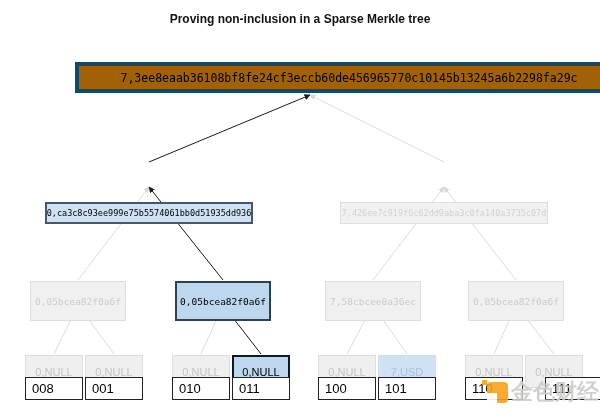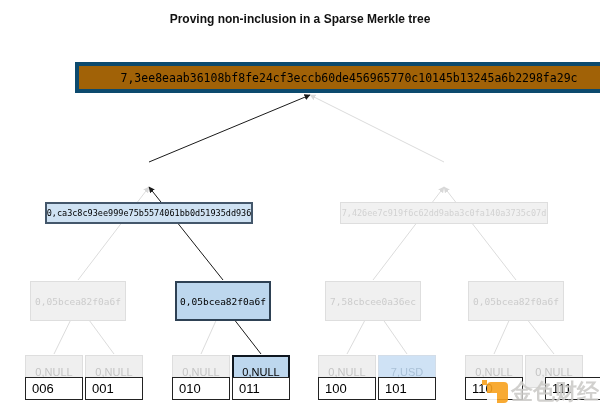--- a/index.html
+++ b/index.html
@@ -114,21 +114,21 @@
 
   <div class="node l4 faded p0">0,NULL</div>
   <div class="node l4 faded p1">0,NULL</div>
   <div class="node l4 faded p2">0,NULL</div>
   <div class="node l4 hot   p3">0,NULL</div>
   <div class="node l4 faded p4">0,NULL</div>
   <div class="node l4 usd   p5">7,USD</div>
   <div class="node l4 faded p6">0,NULL</div>
   <div class="node l4 faded p7">0,NULL</div>
 
-  <div class="node leaf p0">006</div>
+  <div class="node leaf p0">008</div>
   <div class="node leaf p1">001</div>
   <div class="node leaf p2">010</div>
   <div class="node leaf p3">011</div>
   <div class="node leaf p4">100</div>
   <div class="node leaf p5">101</div>
   <div class="node leaf p6">110</div>
   <div class="node leaf p7">111</div>
 
   <div id="watermark">
     <div class="wm-icon"></div>

